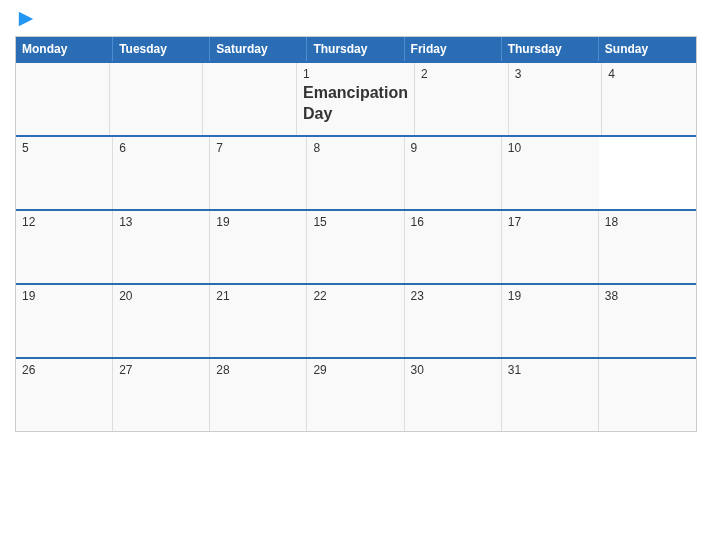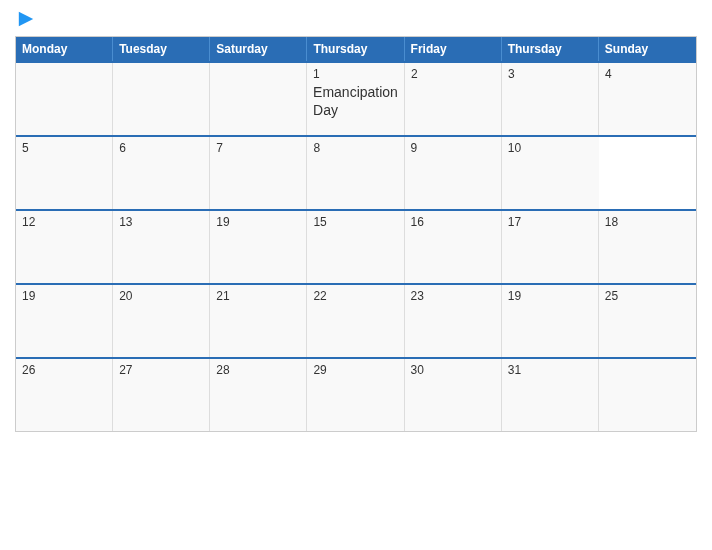--- a/index.html
+++ b/index.html
@@ -91,24 +91,25 @@
     }
     .day-cell:last-child { border-right: none; }
     .day-cell.empty { background: #f9f9f9; }
     .day-number {
       font-size: 12px;
       color: #333;
       display: block;
       margin-bottom: 2px;
     }
     .holiday-text {
-      font-size: 14px;
+      font-size: 16px;
       color: #333;
       display: block;
       line-height: 1.3;
+      font-weight: bold;
     }
   </style>
 </head>
 <body>
 
 <div class="page">
   <div class="header">
     <div class="logo">
       <div class="logo-text">
         <span class="logo-general"></span>
@@ -207,21 +208,21 @@
           <div class="day-cell">
             <span class="day-number">22</span>
           </div>
           <div class="day-cell">
             <span class="day-number">23</span>
           </div>
           <div class="day-cell">
             <span class="day-number">19</span>
           </div>
           <div class="day-cell">
-            <span class="day-number">25</span>
+            <span class="day-number">38</span>
           </div>
         </div>
         <div class="week-row">
           <div class="day-cell">
             <span class="day-number">26</span>
           </div>
           <div class="day-cell">
             <span class="day-number">27</span>
           </div>
           <div class="day-cell">

